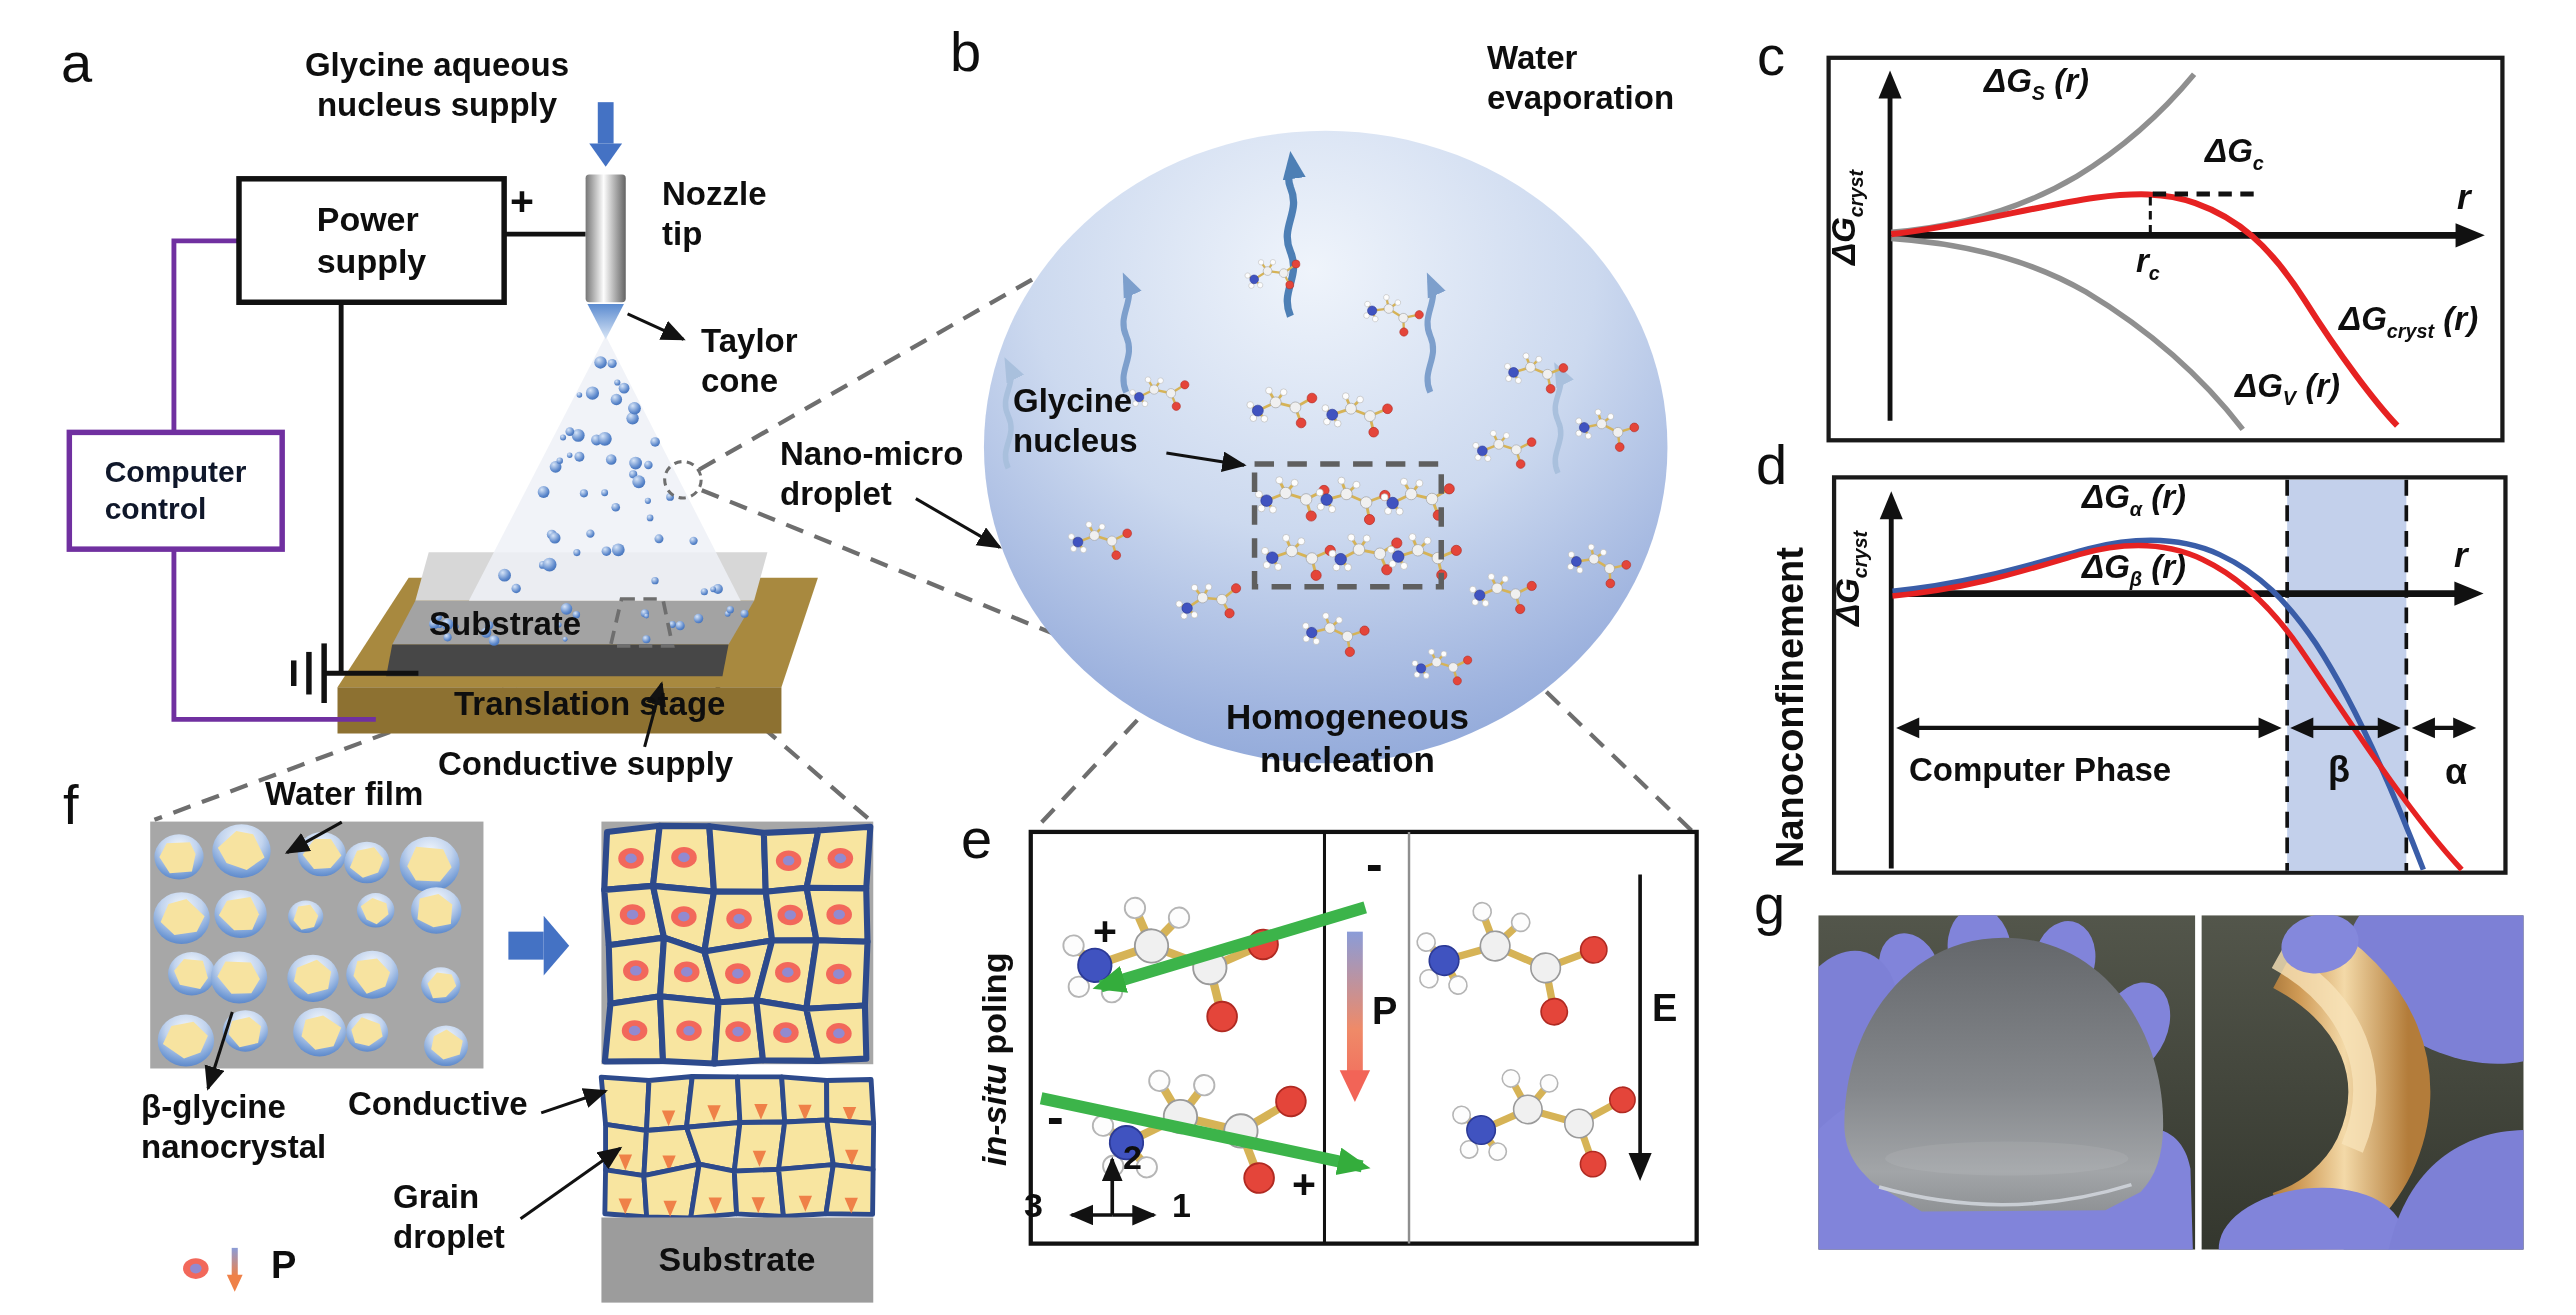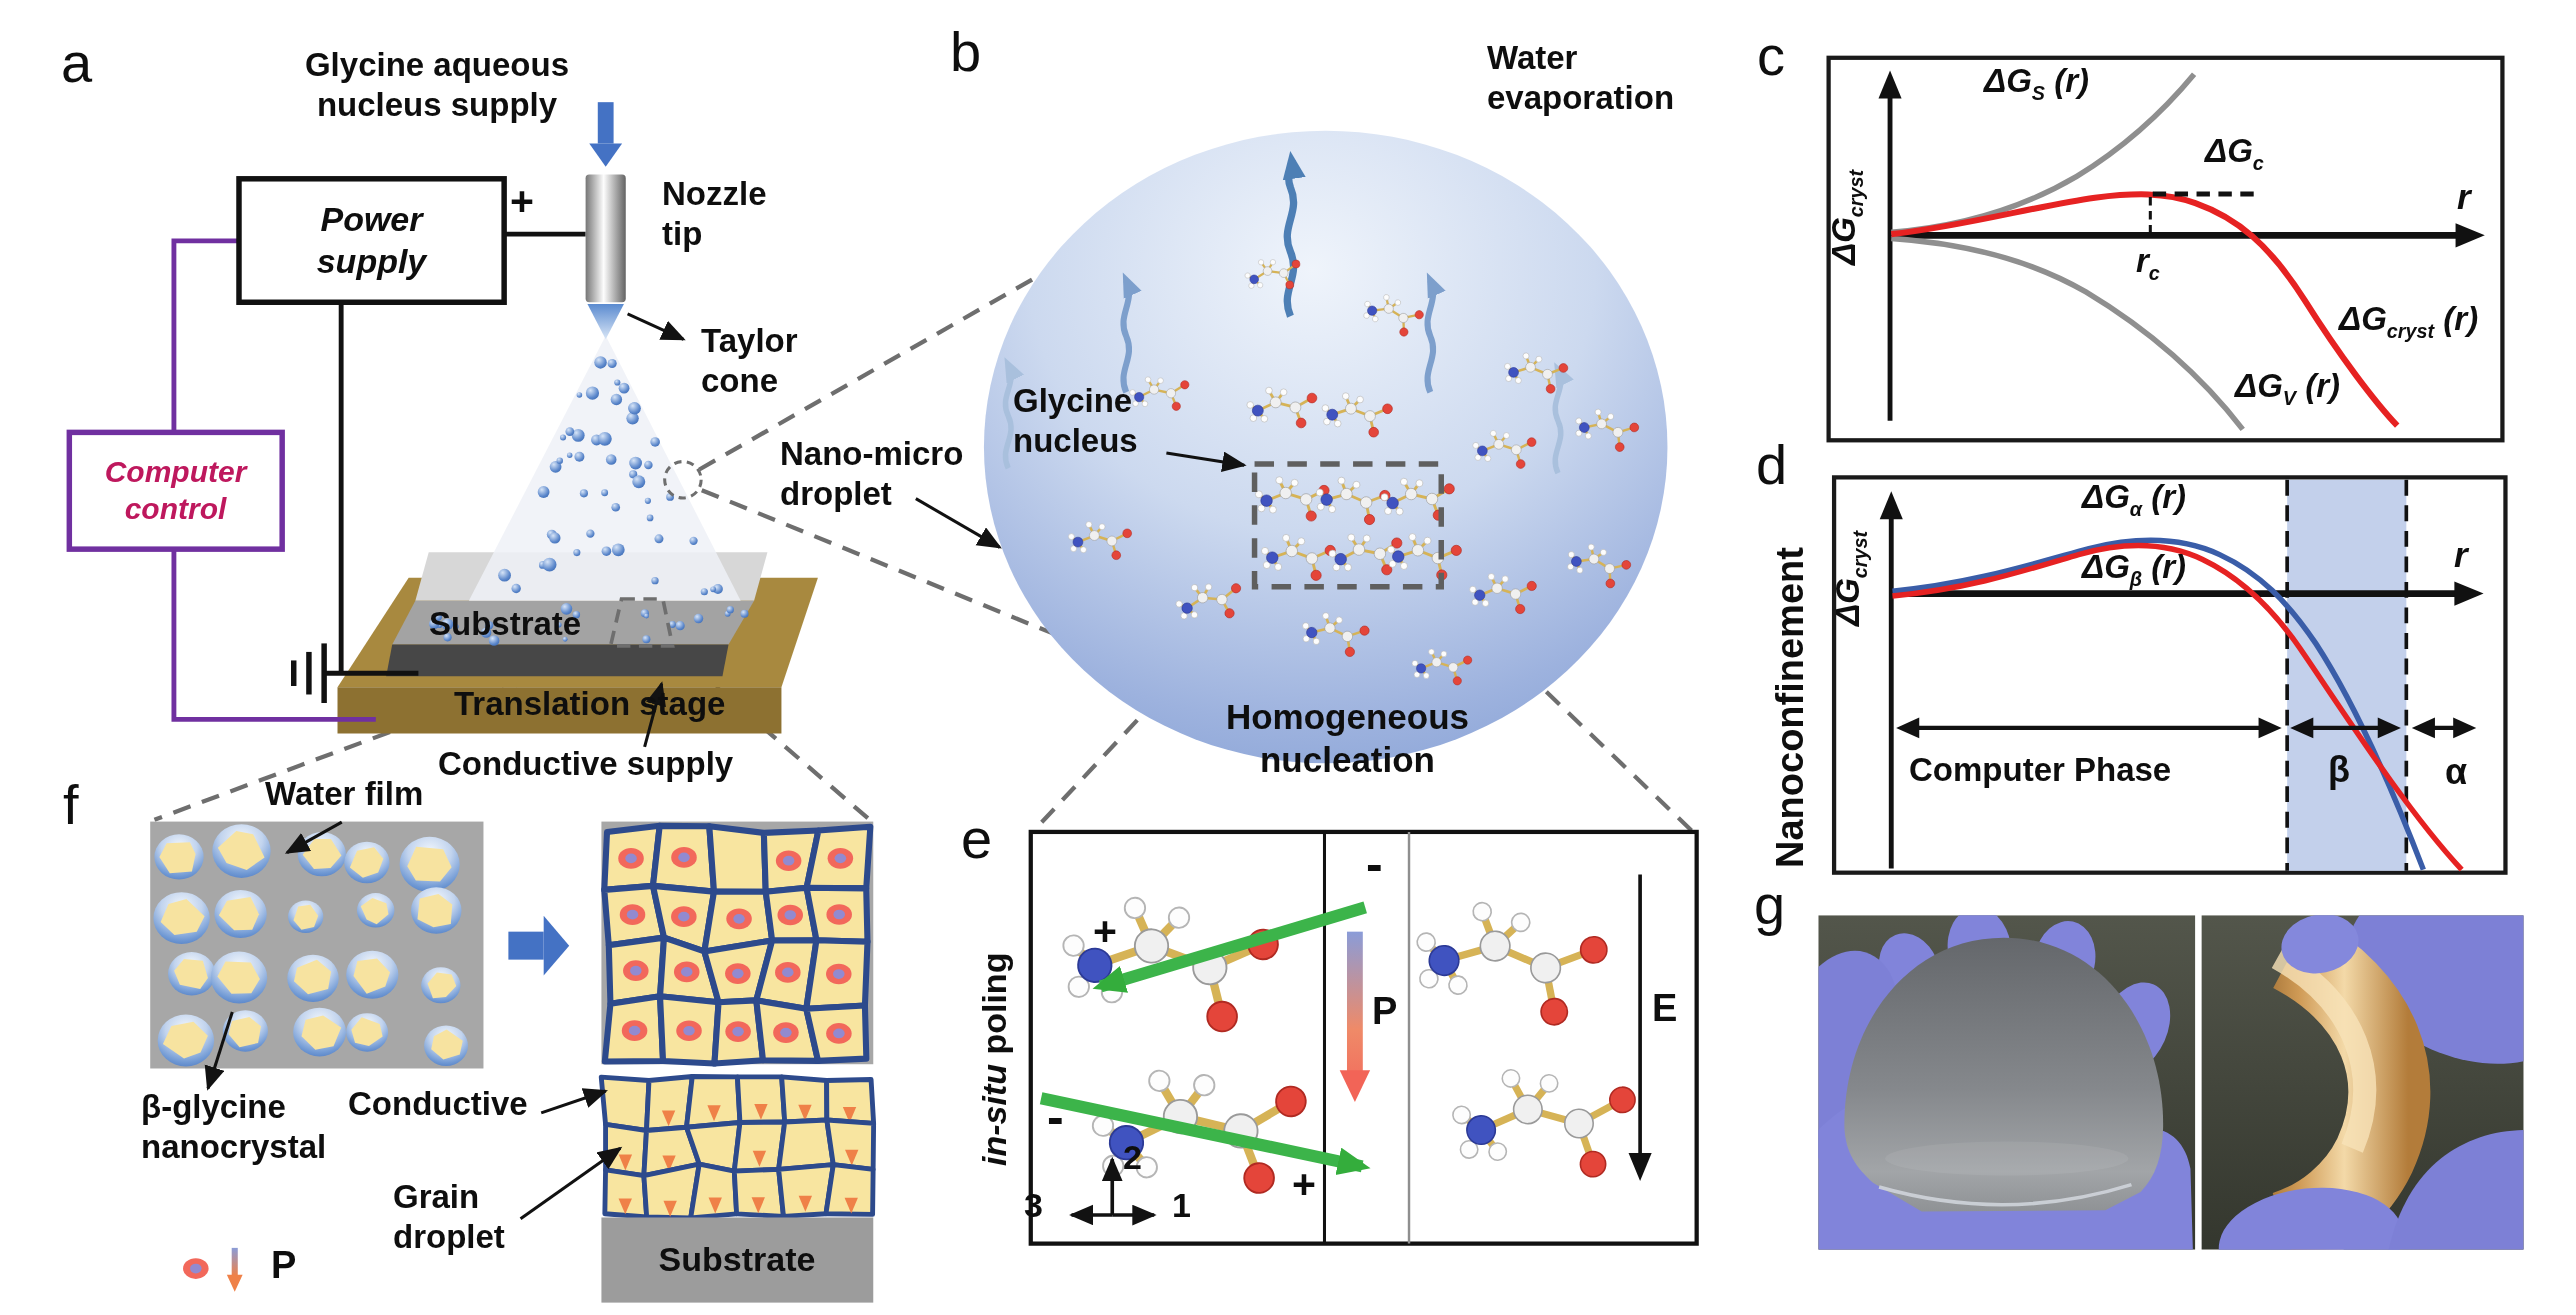--- a/index.html
+++ b/index.html
@@ -6,22 +6,22 @@
   #page{position:relative;width:2576px;height:1316px;background:#ffffff;overflow:hidden;
         font-family:"Liberation Sans",sans-serif;}
   #art{position:absolute;left:0;top:0;}
   .t{position:absolute;color:#0e0e0e;font-weight:600;font-size:33px;line-height:1.22;
      white-space:pre-line;}
   .pl{font-size:56px;font-weight:500;line-height:1;}
   .it{font-style:italic;}
   .ctr{text-align:center;}
   .t sub{font-size:60%;}
   .rot{transform:rotate(-90deg);transform-origin:left top;white-space:nowrap;}
-  .flexbox{display:flex;align-items:center;justify-content:center;text-align:center;font-style:italic;}
-  .purple{color:#be185d;}
+  .flexbox{display:flex;align-items:center;justify-content:center;text-align:left;}
+  .purple{color:#0f172a;}
   .bold7{font-weight:700;}
 </style>
 </head>
 <body>
 
 <div id="page">
 
 <svg id="art" width="2576" height="1316" viewBox="0 0 4236 2164">
   <defs>
     <radialGradient id="gSphere" cx="48%" cy="22%" r="92%">

